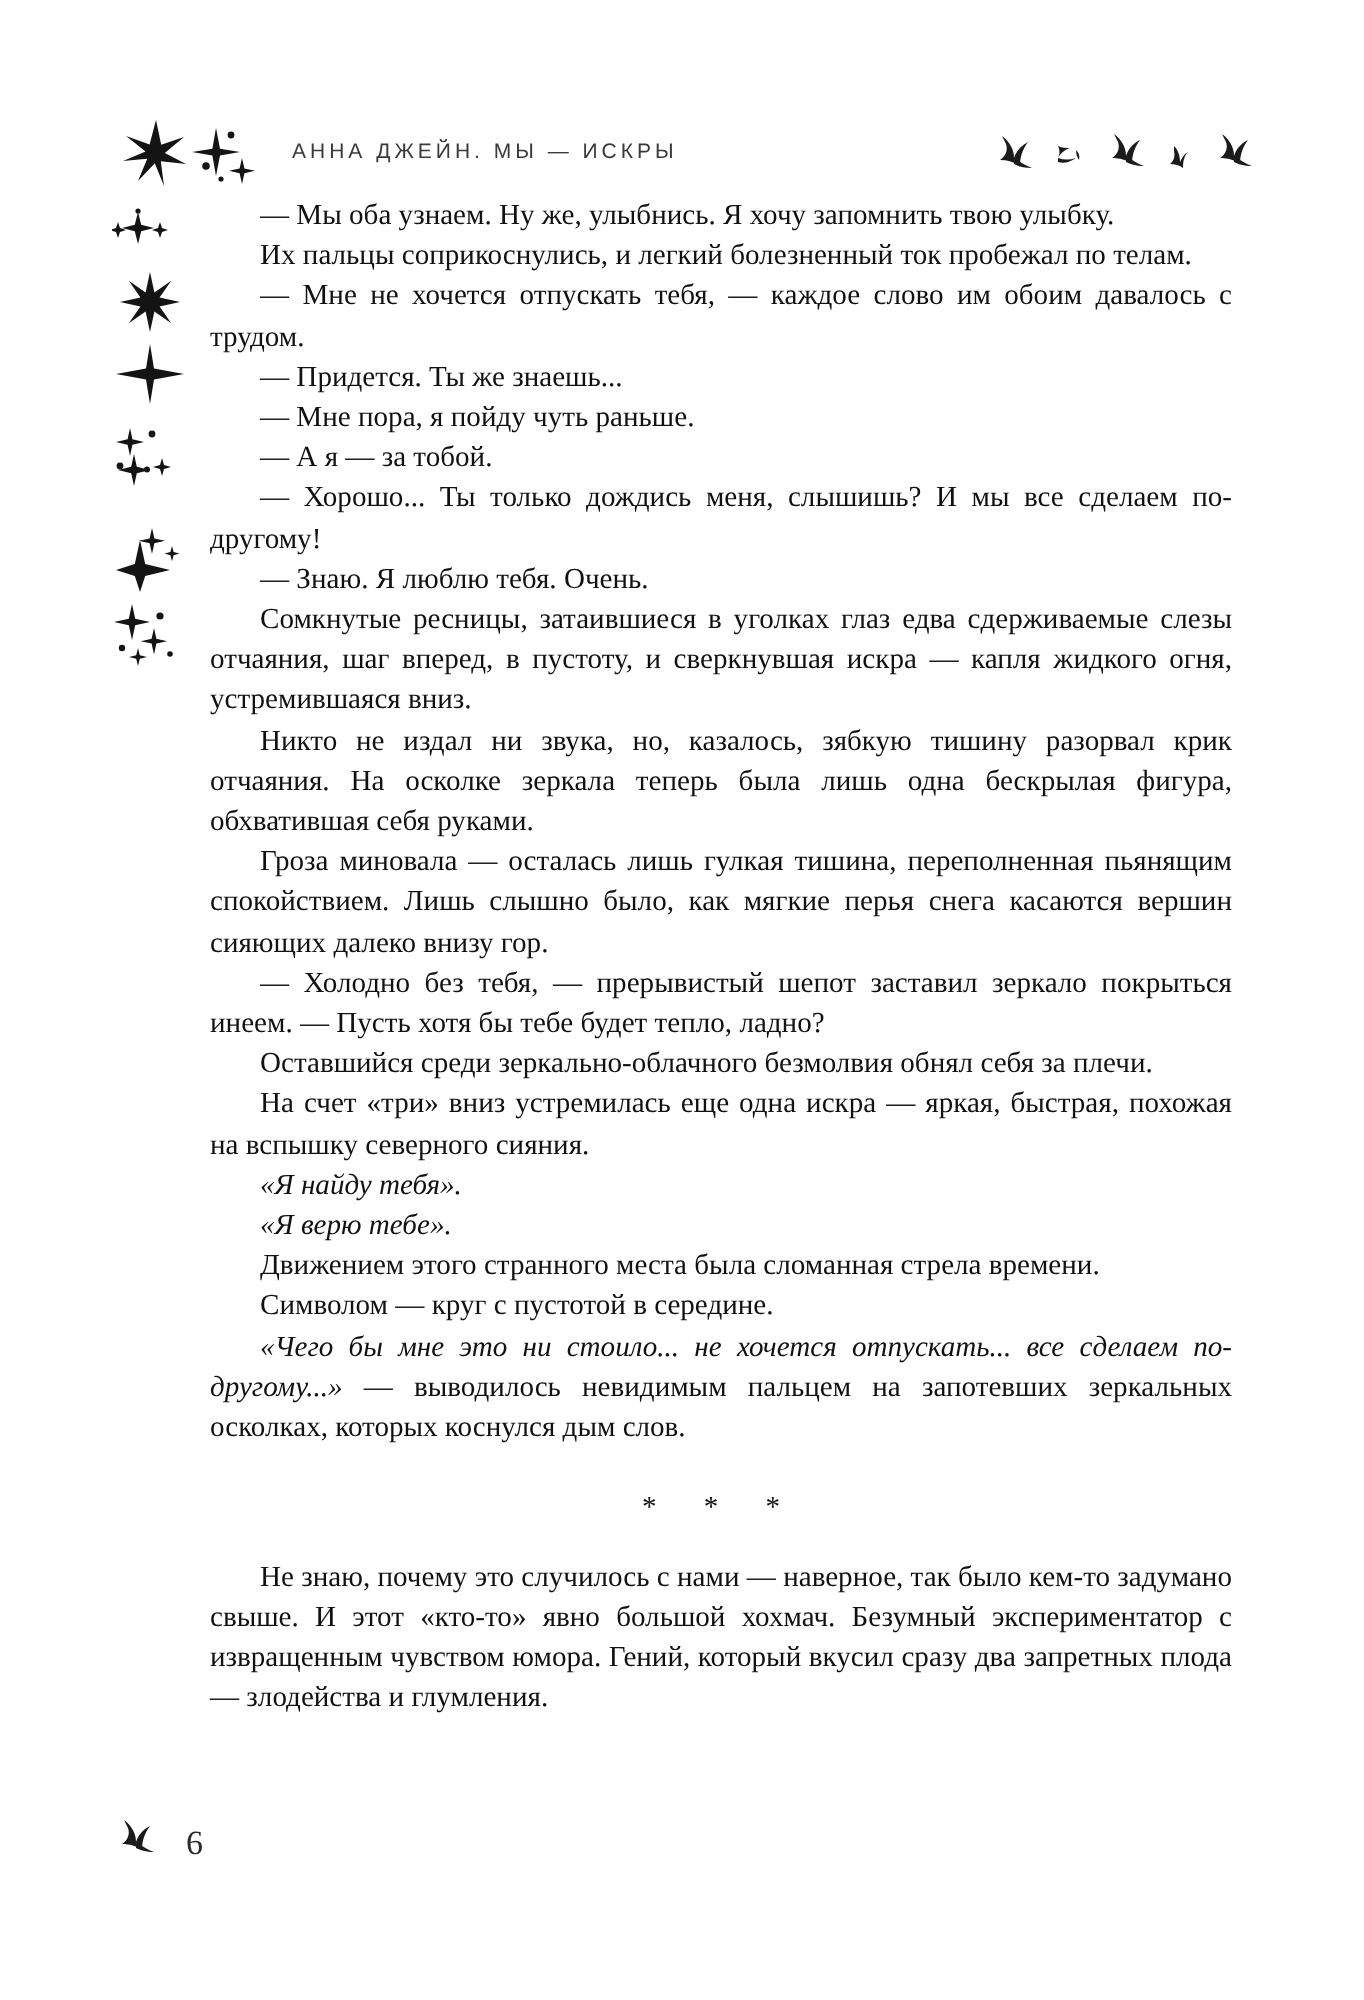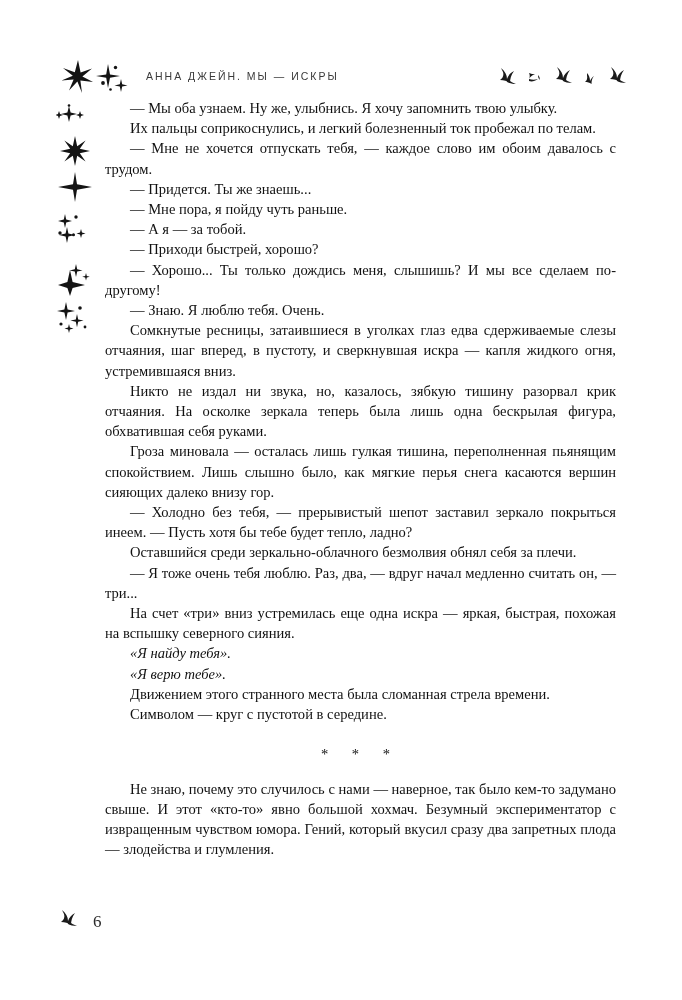--- a/index.html
+++ b/index.html
@@ -202,34 +202,33 @@
     </g>
   </svg>
 
   <div id="textblock">
     <p class="para">— Мы оба узнаем. Ну же, улыбнись. Я хочу запомнить твою улыбку.</p>
     <p class="para">Их пальцы соприкоснулись, и легкий болезненный ток пробежал по телам.</p>
     <p class="para">— Мне не хочется отпускать тебя, — каждое слово им обоим давалось с трудом.</p>
     <p class="para">— Придется. Ты же знаешь...</p>
     <p class="para">— Мне пора, я пойду чуть раньше.</p>
     <p class="para">— А я — за тобой.</p>
-    <p class="para">— Приходи быстрей, хорошо?</p>
     <p class="para">— Хорошо... Ты только дождись меня, слышишь? И мы все сделаем по-другому!</p>
     <p class="para">— Знаю. Я люблю тебя. Очень.</p>
     <p class="para">Сомкнутые ресницы, затаившиеся в уголках глаз едва сдерживаемые слезы отчаяния, шаг вперед, в пустоту, и сверкнувшая искра — капля жидкого огня, устремившаяся вниз.</p>
     <p class="para">Никто не издал ни звука, но, казалось, зябкую тишину разорвал крик отчаяния. На осколке зеркала теперь была лишь одна бескрылая фигура, обхватившая себя руками.</p>
     <p class="para">Гроза миновала — осталась лишь гулкая тишина, переполненная пьянящим спокойствием. Лишь слышно было, как мягкие перья снега касаются вершин сияющих далеко внизу гор.</p>
     <p class="para">— Холодно без тебя, — прерывистый шепот заставил зеркало покрыться инеем. — Пусть хотя бы тебе будет тепло, ладно?</p>
     <p class="para">Оставшийся среди зеркально-облачного безмолвия обнял себя за плечи.</p>
-    <p class="para">— Я тоже очень тебя люблю. Раз, два, — вдруг начал медленно считать он, — три...</p>
     <p class="para">На счет «три» вниз устремилась еще одна искра — яркая, быстрая, похожая на вспышку северного сияния.</p>
     <p class="para ital">«Я найду тебя».</p>
     <p class="para ital">«Я верю тебе».</p>
     <p class="para">Движением этого странного места была сломанная стрела времени.</p>
     <p class="para">Символом — круг с пустотой в середине.</p>
+    <p class="para"><em>«Чего бы мне это ни стоило... не хочется отпускать... все сделаем по-другому...»</em><span> — выводилось невидимым пальцем на запотевших зеркальных осколках, которых коснулся дым слов.</span></p>
 
     <div class="sep">* * *</div>
 
     <p class="para">Не знаю, почему это случилось с нами — наверное, так было кем-то задумано свыше. И этот «кто-то» явно большой хохмач. Безумный экспериментатор с извращенным чувством юмора. Гений, который вкусил сразу два запретных плода — злодейства и глумления.</p>
 
   </div>
 
   <div id="footer">
     <svg class="footer-bird" viewBox="0 0 26 22">
       <g fill="#1b1b1b">

